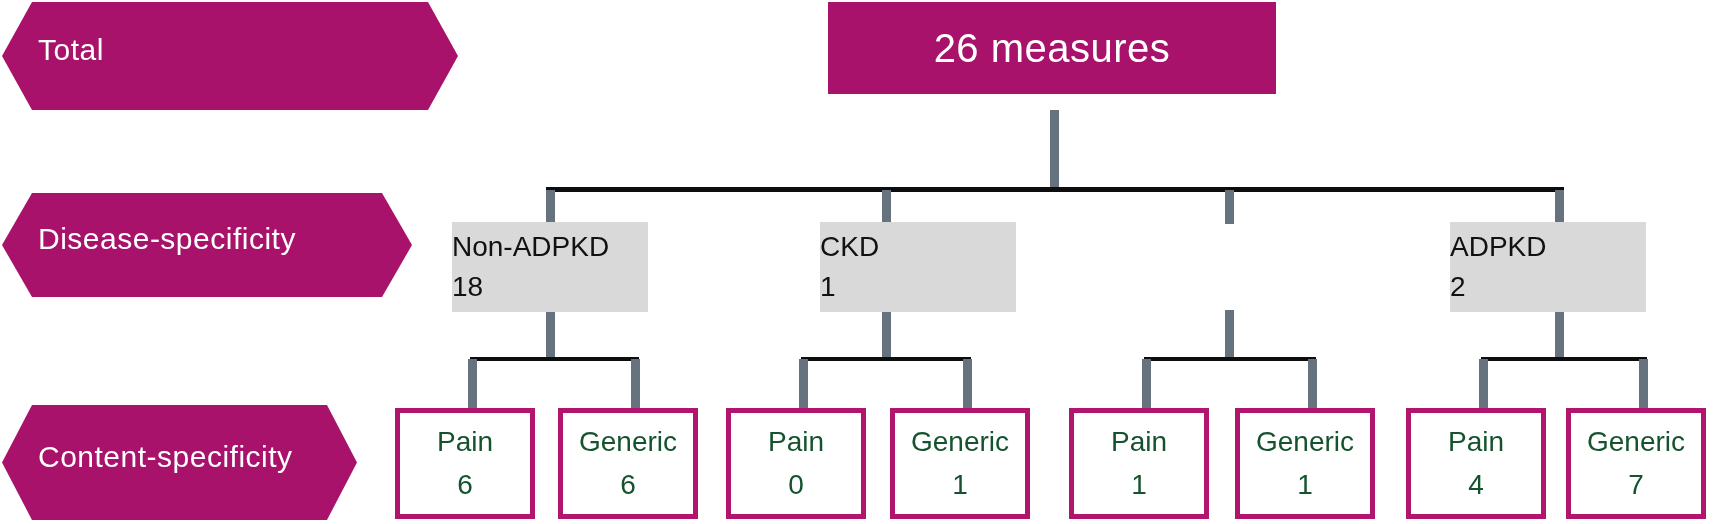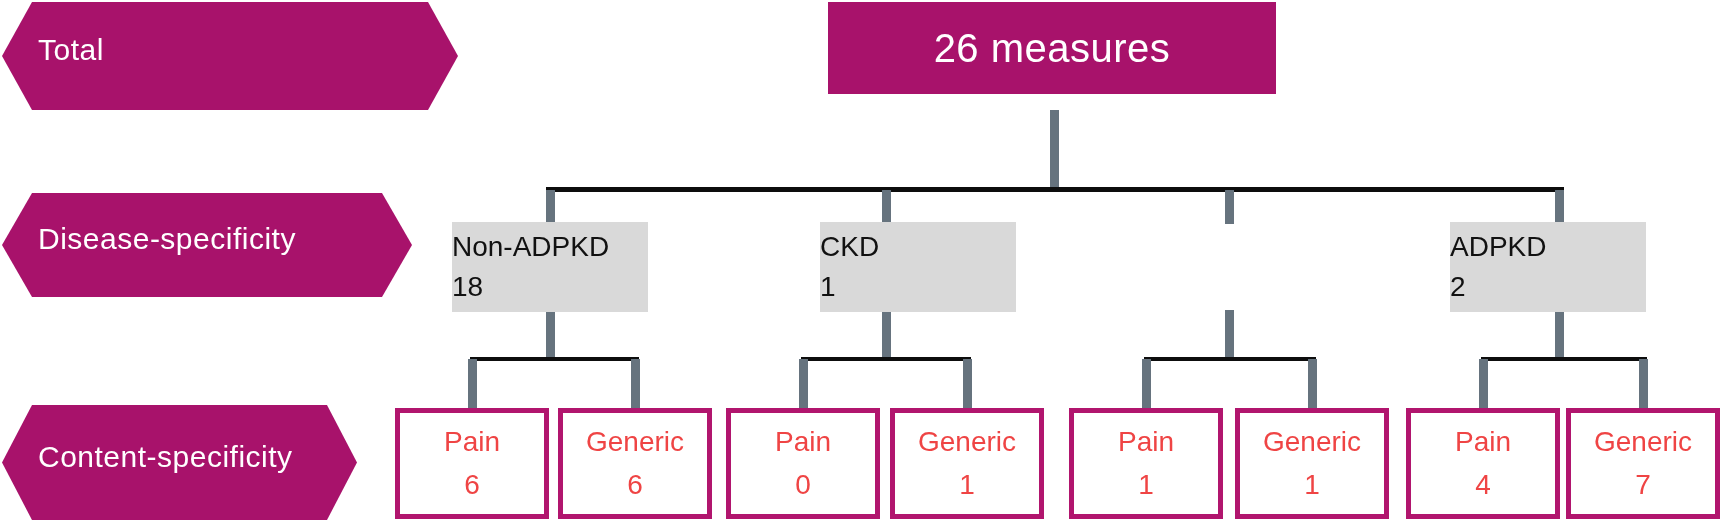--- a/index.html
+++ b/index.html
@@ -38,22 +38,22 @@
   
   .gray-box{
     position:absolute;top:222px;width:196px;height:90px;
     background:#D9D9D9;color:#111111;
     display:flex;flex-direction:column;align-items:flex-start;justify-content:space-evenly;
     box-sizing:border-box;font-size:28px;z-index:2;
   }
 
   
   .leaf-box{
-    position:absolute;top:408px;width:154px;height:111px;
-    background:#ffffff;border:5px solid #B1156E;color:#ef4444;
+    position:absolute;top:408px;width:140px;height:111px;
+    background:#ffffff;border:5px solid #B1156E;color:#14532d;
     display:flex;flex-direction:column;align-items:center;justify-content:space-evenly;
     box-sizing:border-box;font-size:28px;z-index:2;
   }
   .node-line{line-height:1;}
 </style>
 </head>
 <body>
 
 <div class="canvas">
 

